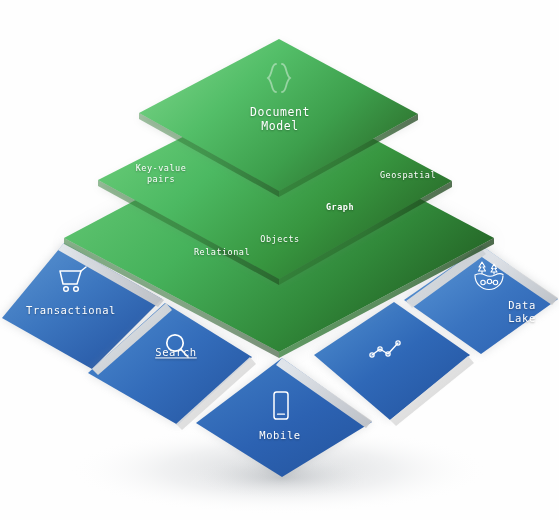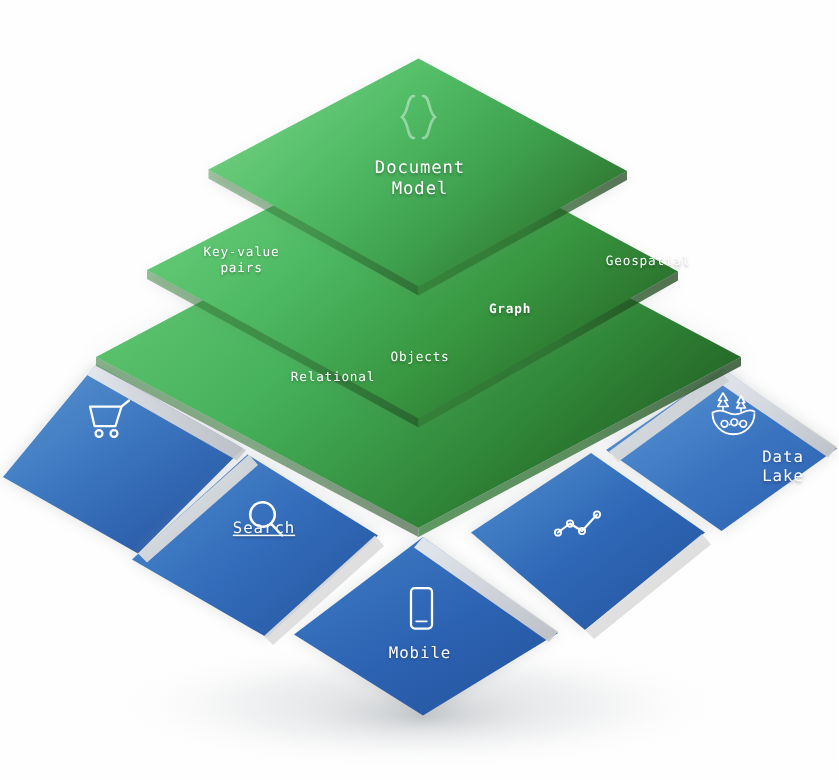--- a/index.html
+++ b/index.html
@@ -236,29 +236,30 @@
       <line x1="22.3" y1="22.5" x2="23.3" y2="23" stroke="#ffffff" stroke-width="1"></line>
     </svg>
   </span>
 
   <div class="lbl lbl-lg" style="left:280px; top:119px;">Document
 Model</div>
 
   <div class="lbl lbl-sm" style="left:161px; top:174px;">Key-value
 pairs</div>
 
-  <div class="lbl lbl-sm" style="left:432px; top:175px;">Geospatial</div>
+  <div class="lbl lbl-sm" style="left:408px; top:175px;">Geospatial</div>
 
   <div class="lbl lbl-sm" style="left:222px; top:207px;margin-top:45px;">Relational</div>
 
   <div class="lbl lbl-sm" style="left:340px; top:207px;font-weight:bold;">Graph</div>
 
   <div class="lbl lbl-sm" style="left:280px; top:239px;">Objects</div>
 
 
+  <div class="lbl lbl-md" style="left:71px; top:311px;">Transactional</div>
 
   <div class="lbl lbl-md" style="left:176px; top:353px;text-decoration:underline;">Search</div>
 
   <div class="lbl lbl-md" style="left:280px; top:436px;">Mobile</div>
 
 
   <div class="lbl lbl-md" style="left:494px; top:312px;margin-left:28px;">Data Lake</div>
 
 </div>
 

